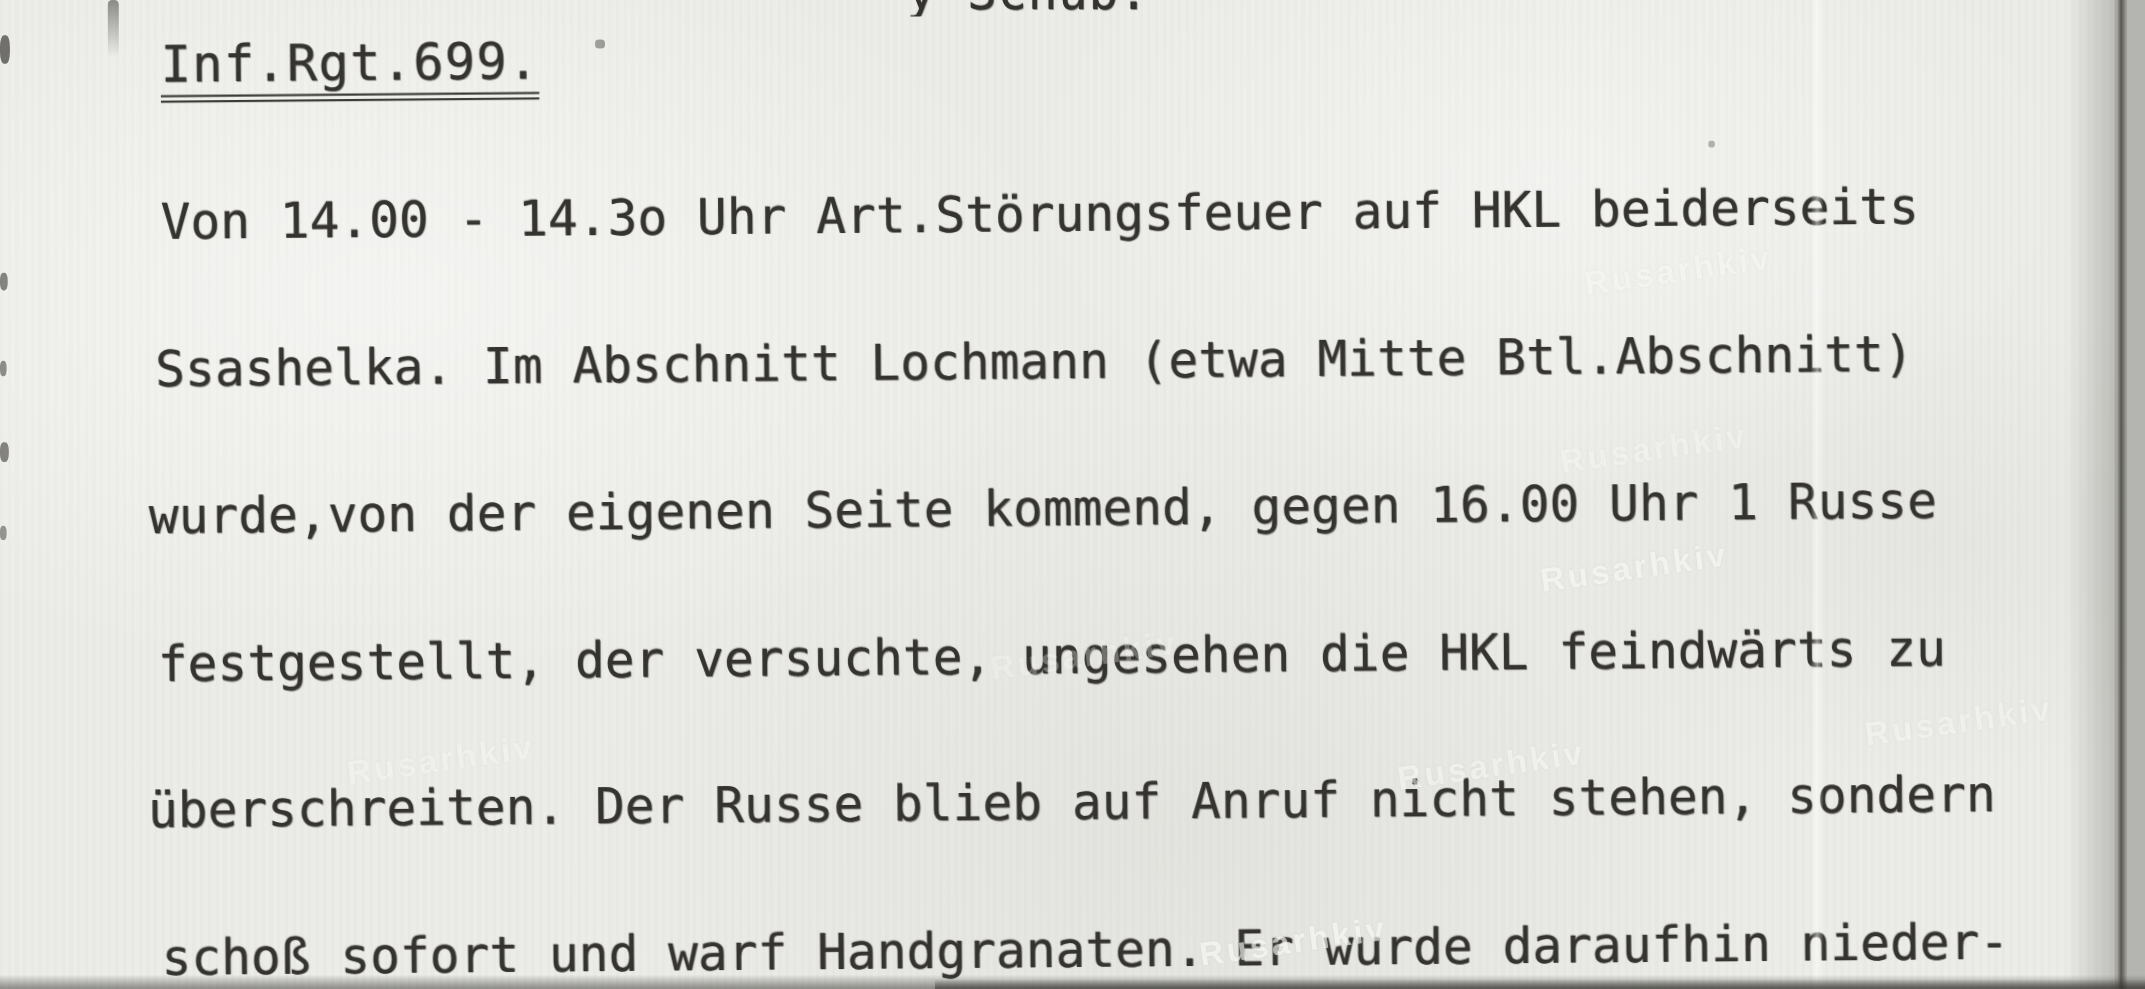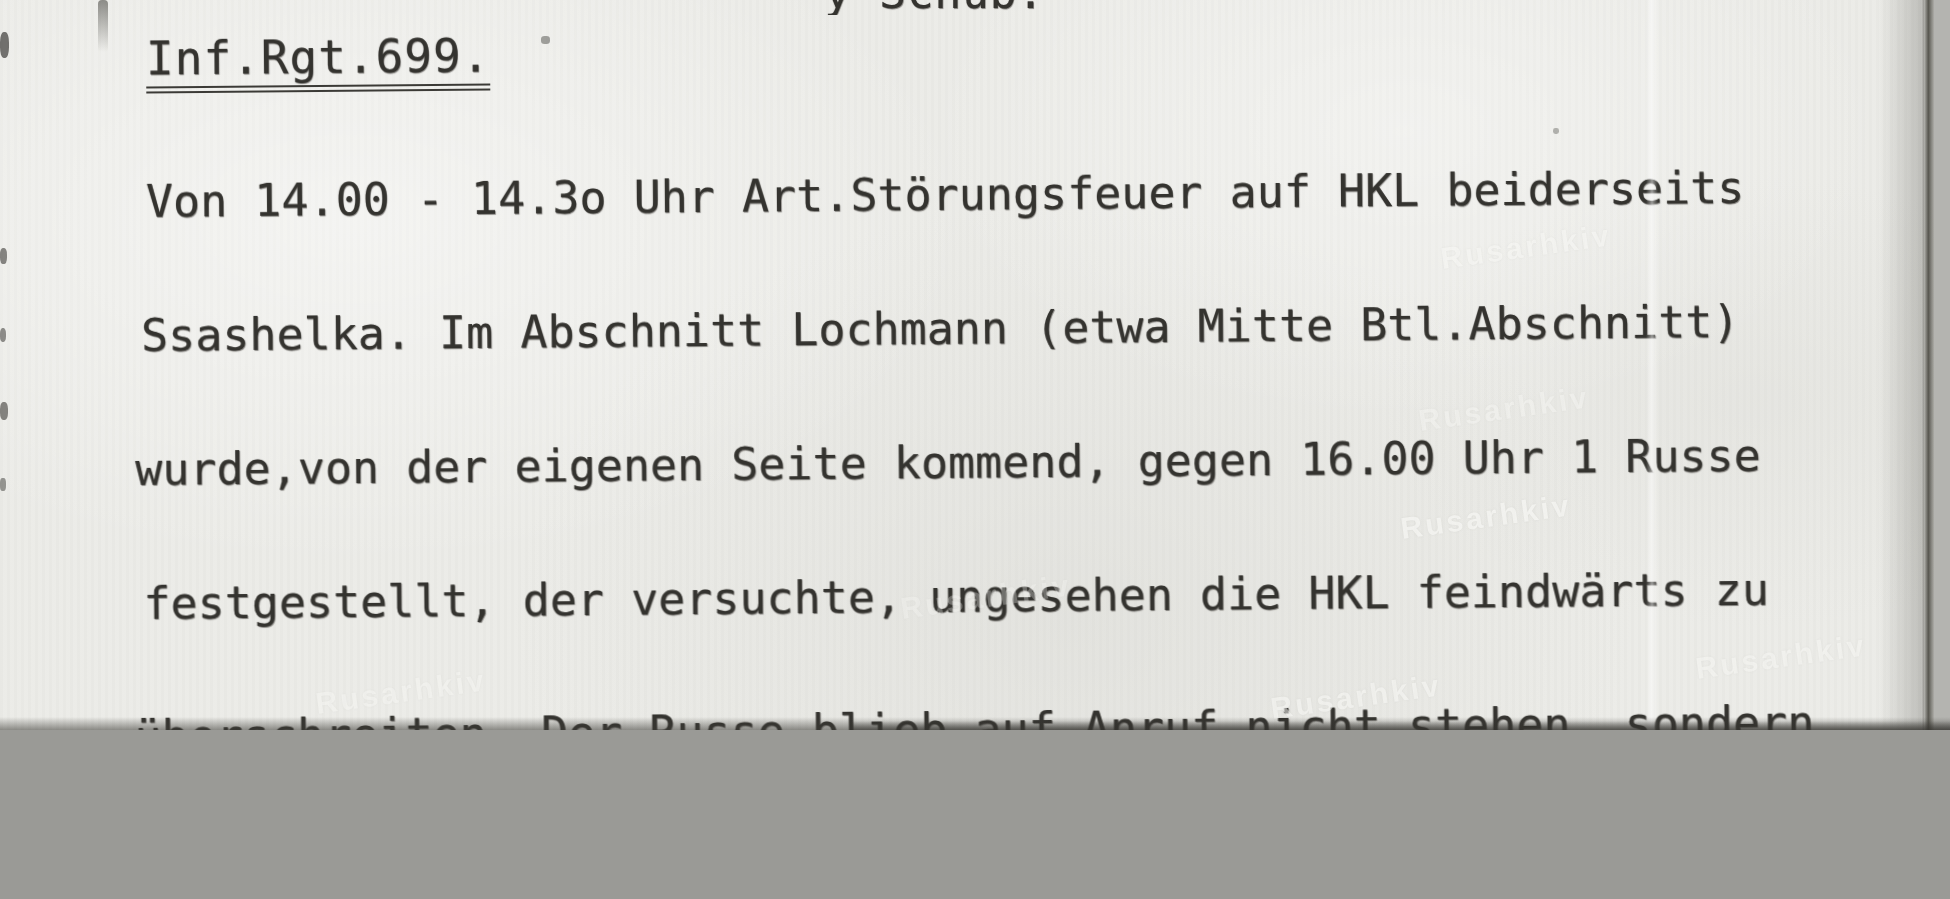--- a/index.html
+++ b/index.html
@@ -1,18 +1,18 @@
 <!DOCTYPE html>
 <html><head>
 <meta charset="utf-8">
 <style>
   html,body{margin:0;padding:0;background:#9a9a96;}
   .page{
     position:relative;
-    width:1950px;height:730px;
+    width:1950px;height:899px;
     overflow:hidden;
     background:
       radial-gradient(ellipse 900px 500px at 18% 30%, rgba(255,255,255,.45), rgba(255,255,255,0) 70%),
       radial-gradient(ellipse 700px 420px at 72% 18%, rgba(255,255,255,.35), rgba(255,255,255,0) 70%),
       radial-gradient(ellipse 800px 600px at 55% 85%, rgba(210,210,205,.35), rgba(210,210,205,0) 70%),
       radial-gradient(ellipse 500px 300px at 90% 55%, rgba(215,215,210,.30), rgba(215,215,210,0) 75%),
       repeating-linear-gradient(90deg, rgba(120,120,115,.025) 0 3px, rgba(255,255,255,.03) 3px 7px),
       #ebebe7;
     font-family:"DejaVu Sans Mono","Liberation Mono",monospace;
   }

